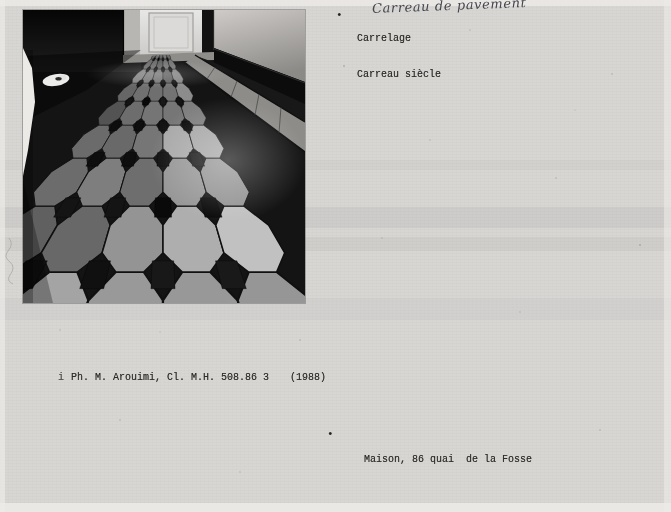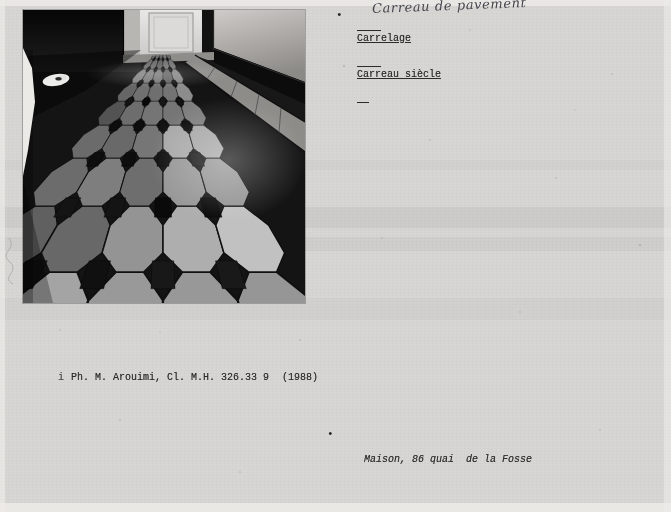--- a/index.html
+++ b/index.html
@@ -26,26 +26,26 @@
   .b-4{top:298px;height:22px;opacity:.025;}
   .photo{
     position:absolute;left:23px;top:10px;width:282px;height:293px;
     background:#141414;outline:1px solid rgba(0,0,0,0.25);
   }
   .photo svg{display:block;}
   .typed{
     position:absolute;color:#2e2c29;font-size:10px;white-space:pre;
     text-shadow:0 0 0.5px rgba(40,38,35,0.55);
   }
-  .subject{left:357px;top:9px;line-height:12px;text-decoration:underline;}
+  .subject{left:357px;top:9px;line-height:12px;}
   .credit{left:34px;top:361px;}
   .credit .mark{color:#55524e;margin-right:7px;}
-  .credit .year{margin-left:13px;}
+  .credit .year{margin-left:21px;}
   .location{left:358px;top:427px;line-height:13px;}
-  .location .indent{padding-left:6px;font-style:italic;}
+  .location .indent{padding-left:6px;}
   .bullet{position:absolute;color:#262421;font-size:11px;}
   .bullet.one{left:336px;top:9px;}
   .bullet.two{left:327px;top:428px;}
   .hand{
     position:absolute;left:372px;top:-2px;color:#45454d;
     font-family:"DejaVu Serif","Liberation Serif",serif;
     font-style:italic;font-size:13px;letter-spacing:0.6px;
     transform:rotate(-2.2deg);white-space:pre;
   }
   .scribble{position:absolute;left:0;top:0;pointer-events:none;}
@@ -233,21 +233,21 @@
 
   <div class="hand">Carreau de pavement</div>
 
   <span class="bullet one">•</span>
   <div class="typed subject">
     <div>Carrelage</div>
     <div>Carreau siècle</div>
   </div>
 
   <div class="typed credit">
-    <span class="mark">i</span><span>Ph. M. Arouimi, Cl. M.H. 326.33 9</span><span class="year">(1988)</span>
+    <span class="mark">i</span><span>Ph. M. Arouimi, Cl. M.H. 508.86 3</span><span class="year">(1988)</span>
   </div>
 
   <span class="bullet two">•</span>
   <div class="typed location">
     <div class="indent">Maison, 86 quai  de la Fosse</div>
     
   </div>
 
 </div>
 

